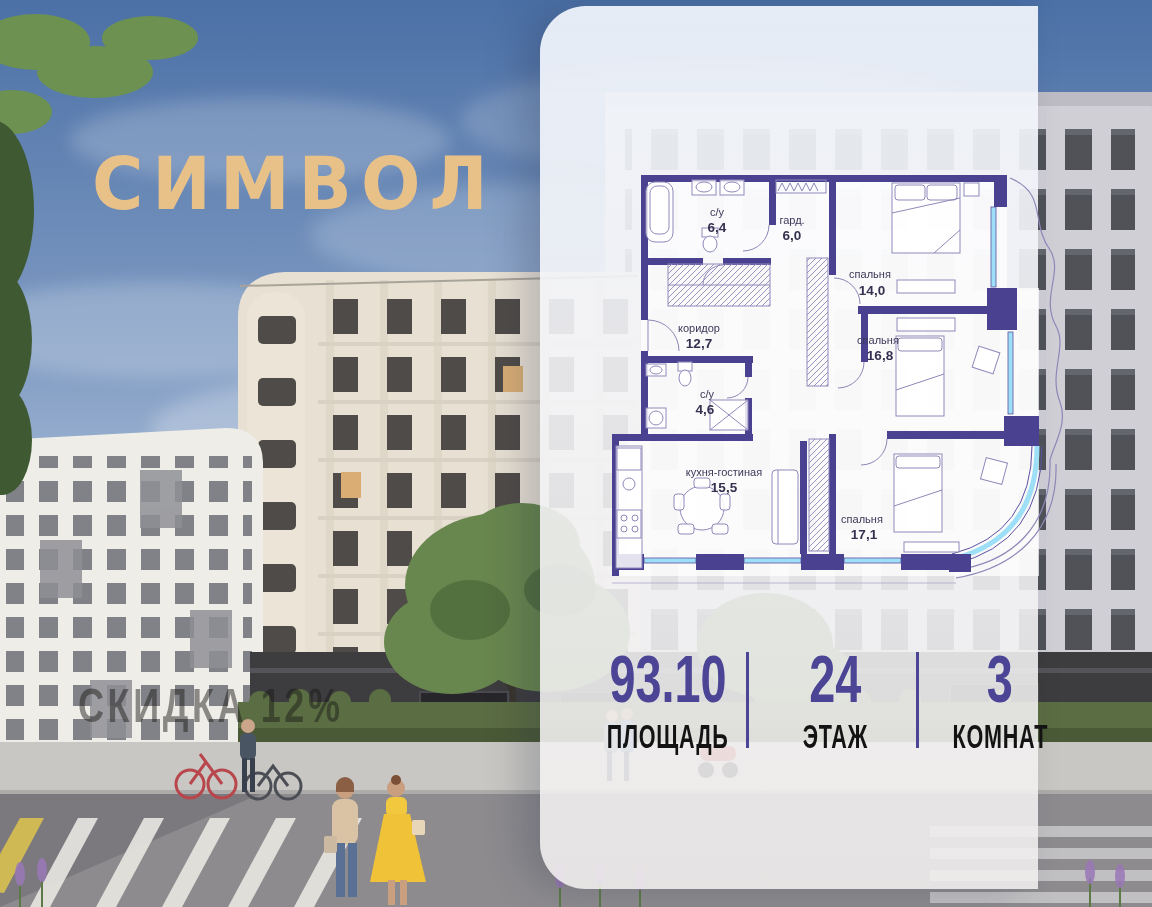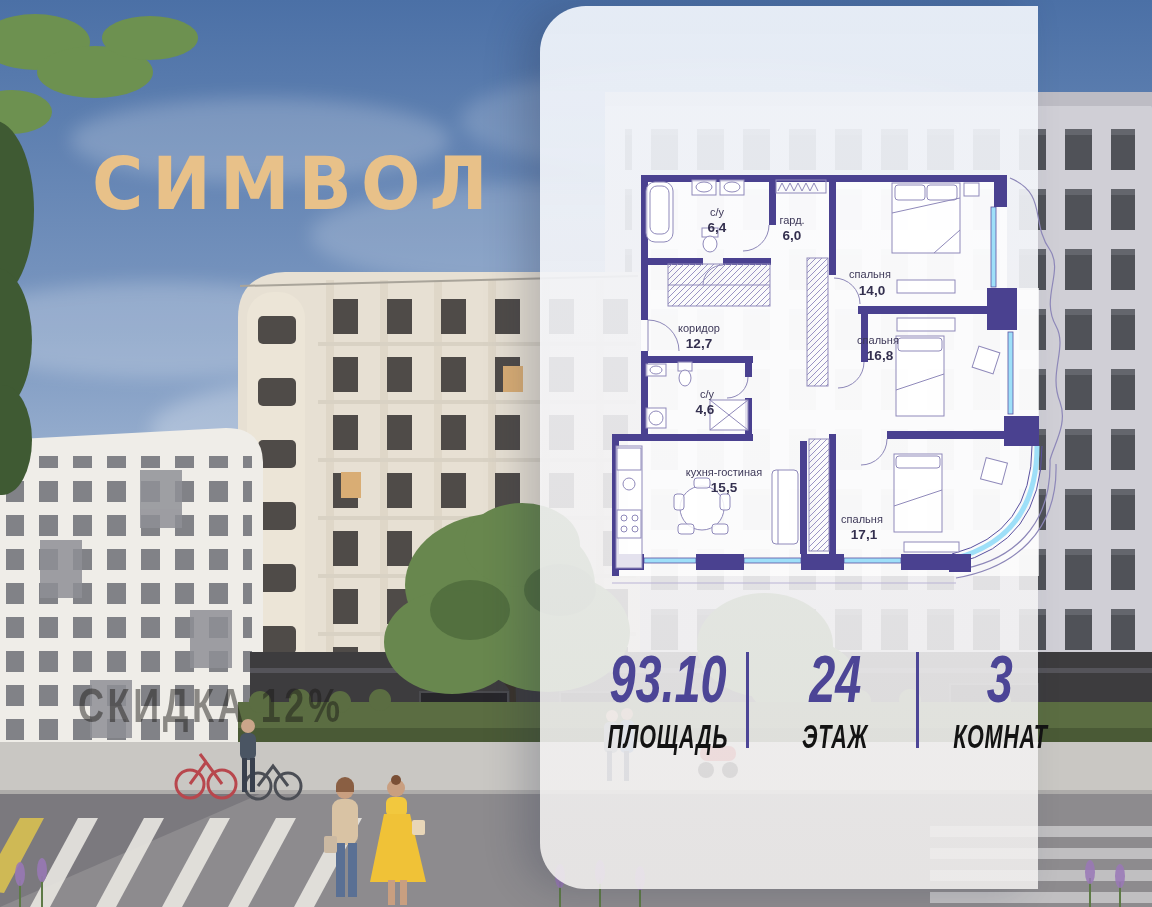--- a/index.html
+++ b/index.html
@@ -10,21 +10,21 @@
          font-size:70px;font-weight:700;letter-spacing:9px;color:#e8c189;line-height:1;
          transform:scaleY(1.03);transform-origin:left top;}
   .watermark{position:absolute;left:78px;top:680px;font-size:40px;font-weight:700;letter-spacing:4px;
          color:rgba(28,26,24,.48);transform:scale(.9,1.18);transform-origin:left top;white-space:nowrap;}
   .card{position:absolute;left:540px;top:6px;width:498px;height:883px;
         background:linear-gradient(180deg,rgba(241,245,251,.93) 0%,rgba(244,244,247,.9) 45%,rgba(242,240,239,.87) 100%);
         border-radius:46px 0 0 46px;box-shadow:-18px 0 38px rgba(30,40,70,.22);text-align:center;}
   .plan-svg{position:absolute;left:64px;top:152px;width:466px;height:446px;display:block;}
   .room-name{font-family:"Liberation Sans",sans-serif;font-size:11px;fill:#3c3757;text-anchor:middle;}
   .room-area{font-family:"Liberation Sans",sans-serif;font-size:13.5px;font-weight:700;fill:#34304f;text-anchor:middle;}
-  .stat{position:absolute;width:220px;display:flex;flex-direction:column;align-items:center;font-style:italic;}
+  .stat{position:absolute;width:220px;display:flex;flex-direction:column;align-items:center;}
   .stat-value{font-size:60px;font-weight:700;color:#4c4596;line-height:1;
         transform:scale(.78,1.12);transform-origin:center top;letter-spacing:0;}
   .stat-label{margin-top:14px;font-size:30px;font-weight:700;color:#131313;line-height:1;
         transform:scale(.72,1.1);transform-origin:center top;letter-spacing:1px;white-space:nowrap;}
   .stat-divider{position:absolute;top:646px;width:3px;height:96px;background:#4c4596;}
 </style>
 </head>
 <body>
 
 <div class="stage">

